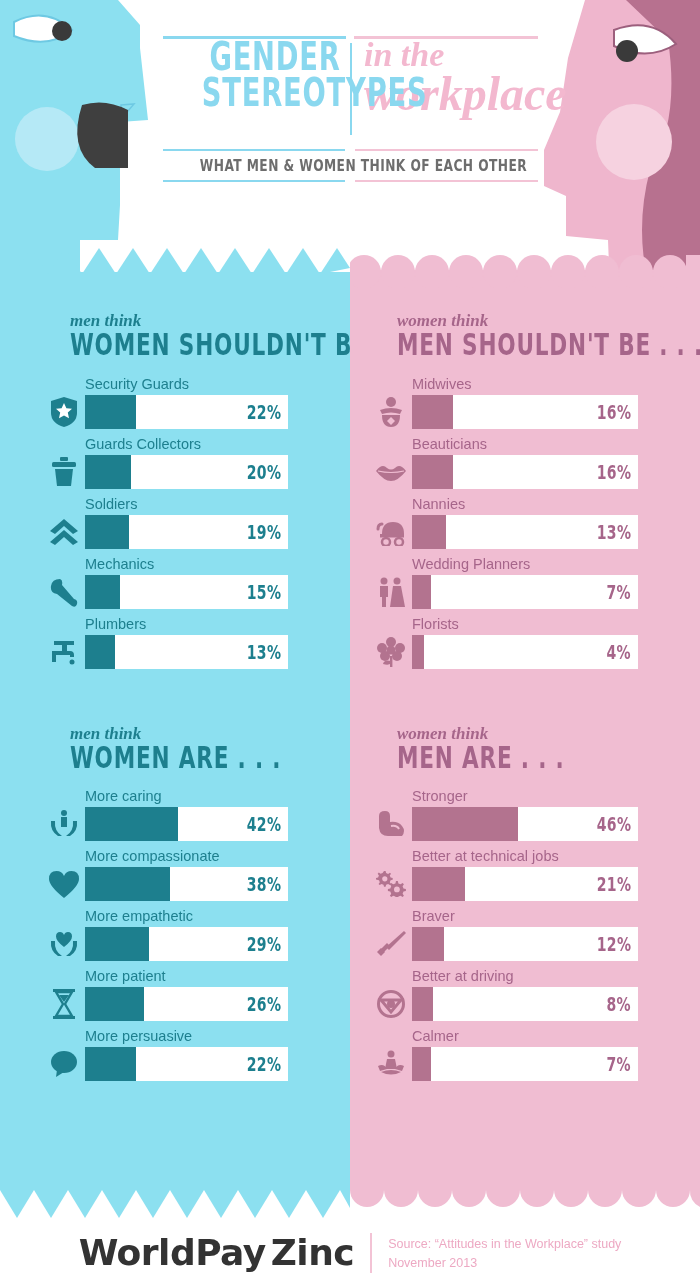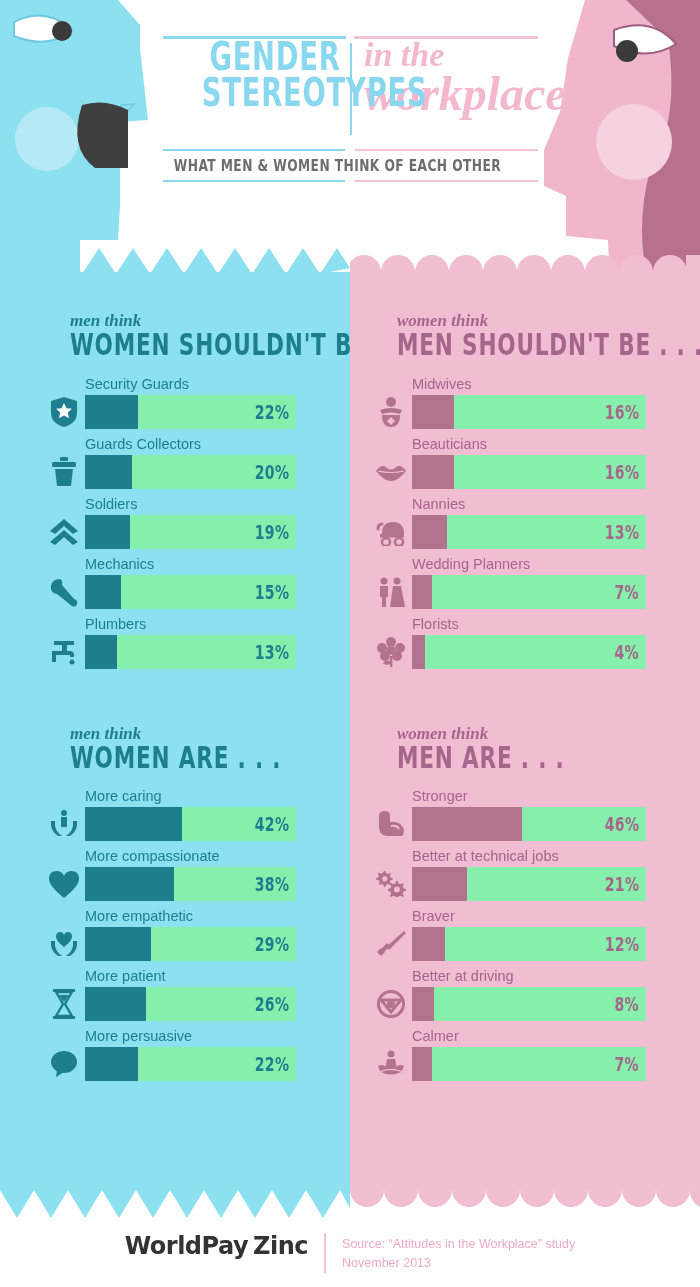--- a/index.html
+++ b/index.html
@@ -46,21 +46,21 @@
     font-style: italic; font-weight: bold; line-height: 0.95;
   }
   .title-right .t1 { font-size: 34px; display: block; font-style: italic; }
   .title-right .t2 { font-size: 48px; display: block; }
 
   .subtitle-wrap { margin-top: 14px; width: 375px; margin-left: auto; margin-right: auto; }
   .sub-rule { display: flex; }
   .sub-rule .rb { flex: 1; height: 2px; background: #8ad8ef; }
   .sub-rule .rg { width: 10px; }
   .sub-rule .rp { flex: 1; height: 2px; background: #f3c3d5; }
-  .sub-mid { display: flex; align-items: center; justify-content: flex-end; gap: 8px; padding: 5px 0; }
+  .sub-mid { display: flex; align-items: center; justify-content: flex-start; gap: 8px; padding: 5px 0; }
   .dashes { display: flex; flex-direction: column; gap: 3px; width: 36px; }
   .dashes i { display: block; height: 3px; }
   .dashes.blue i { background: #8ad8ef; }
   .dashes.pink i { background: #f3c3d5; }
   .sub-text {
     font-family: "DejaVu Sans Condensed", "Liberation Sans Narrow", "Liberation Sans", sans-serif;
     font-weight: bold; font-size: 16px; color: #6d6d6d; letter-spacing: 0.5px;
     transform: scaleX(0.85); white-space: nowrap;
   }
 
@@ -93,42 +93,42 @@
   .row { position: relative; height: 60px; }
   .row-label {
     font-size: 14.5px; line-height: 1; padding-left: 48px;
     position: absolute; top: 0; left: 0;
   }
   .row-icon {
     position: absolute; left: 10px; top: 18px; width: 34px; height: 34px;
     display: flex; align-items: center; justify-content: center;
   }
   .bar-track {
-    position: absolute; left: 48px; top: 18px; right: 27px; height: 34px;
-    background: #86efac;
+    position: absolute; left: 48px; top: 18px; right: 35px; height: 34px;
+    background: #ffffff;
   }
   .bar-fill { height: 34px; }
   .bar-fill.teal { background: #1d7f8e; }
   .bar-fill.mauve { background: #b3738f; }
   .bar-val {
     position: absolute; right: 7px; top: 50%; transform: translateY(-50%) scaleX(0.82);
     transform-origin: right center;
     font-family: "DejaVu Sans Condensed", "Liberation Sans Narrow", "Liberation Sans", sans-serif;
     font-weight: bold; font-size: 19px; letter-spacing: 0.5px;
   }
 
   
   .footer { position: relative; width: 700px; height: 97px; background: #fff; }
   .footer-band { position: absolute; left: 0; top: 0; width: 700px; height: 34px; display: flex; }
   .footer-inner {
     position: absolute; left: 0; top: 42px; width: 700px;
     display: flex; align-items: flex-start; justify-content: center; gap: 16px;
   }
   .logo {
-    font-family: "DejaVu Sans", sans-serif; font-weight: bold; font-size: 24px;
+    font-family: "DejaVu Sans", sans-serif; font-weight: bold; font-size: 36px;
     color: #333333; letter-spacing: -0.5px; white-space: nowrap;
   }
   .logo .zinc { margin-left: 5px; }
   .logo-div { width: 2px; height: 40px; background: #f3c3d5; margin-top: 1px; }
   .src { color: #eda9c3; font-size: 12.5px; line-height: 1.55; padding-top: 3px; }
 </style>
 </head>
 <body>
 
 <div class="page">

